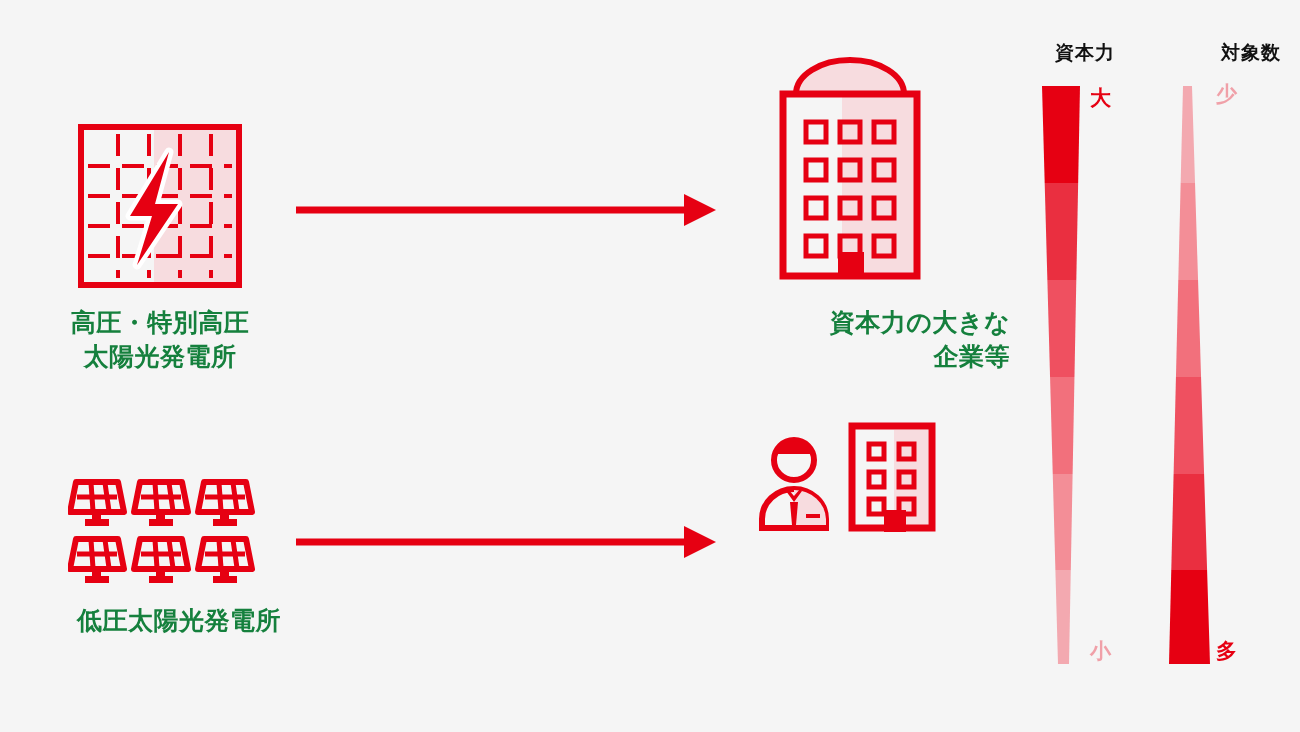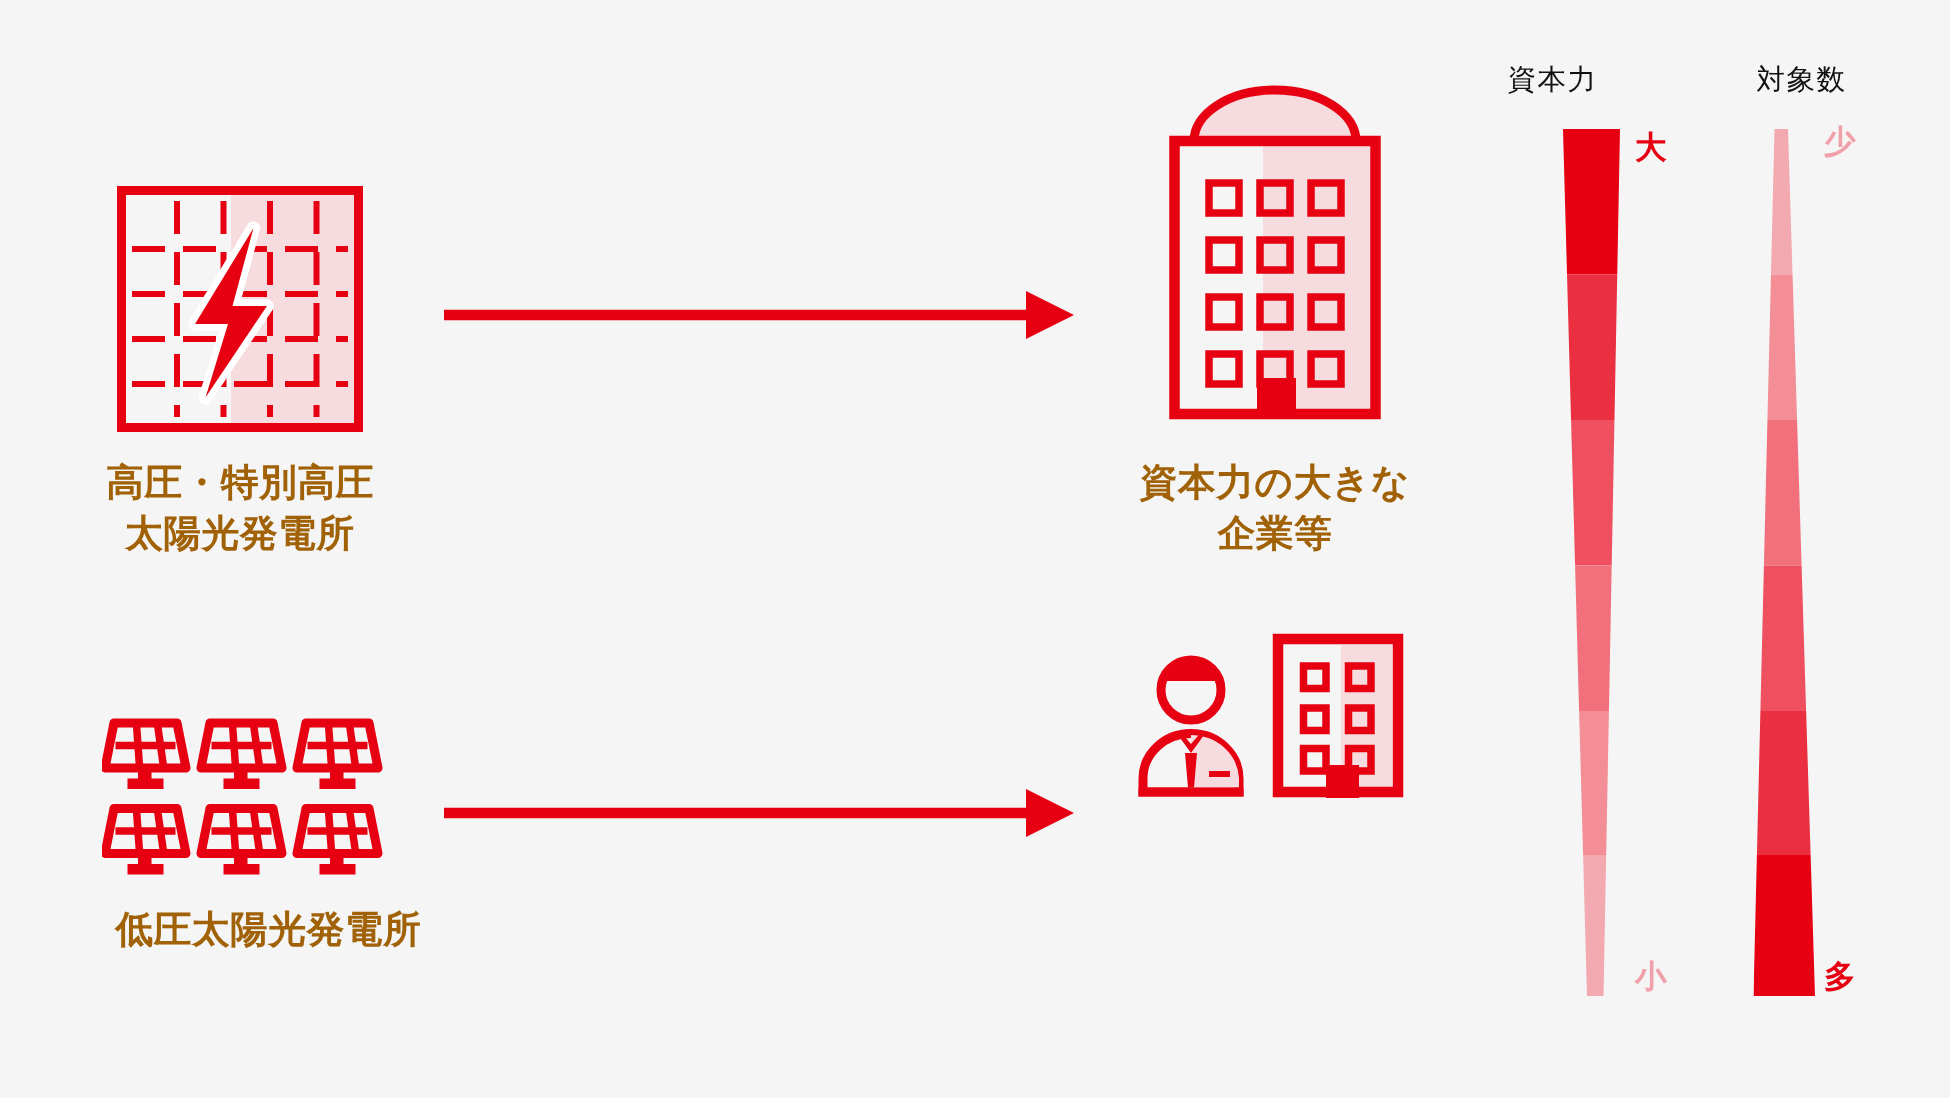--- a/index.html
+++ b/index.html
@@ -17,36 +17,36 @@
   .stage {
     position: relative;
     width: 1300px;
     height: 732px;
   }
 
   
   .caption {
     position: absolute;
     text-align: center;
-    color: #a16207;
+    color: #15803d;
     font-weight: bold;
     font-size: 25px;
     line-height: 1.35;
     letter-spacing: 0.5px;
     white-space: pre-line;
   }
 
   
   .bar-title {
     position: absolute;
     color: #111111;
-    font-weight: normal;
+    font-weight: bold;
     font-size: 19px;
     letter-spacing: 1px;
-    text-align: left;
+    text-align: right;
     white-space: nowrap;
   }
 
   
   .bar-label {
     position: absolute;
     font-weight: bold;
     font-size: 21px;
     white-space: nowrap;
   }
@@ -125,21 +125,21 @@
         <rect x="104" y="142" width="20" height="20"></rect>
         <rect x="36" y="180" width="20" height="20"></rect>
         <rect x="70" y="180" width="20" height="20"></rect>
         <rect x="104" y="180" width="20" height="20"></rect>
       </g>
 
       <rect x="68" y="196" width="26" height="27" fill="#e60012"></rect>
     </svg>
   </div>
 
-  <div class="caption" style="left:690px; top:306px; width:320px;">資本力の大きな
+  <div class="caption" style="left:690px; top:306px; width:320px;text-align:right;">資本力の大きな
 企業等</div>
 
   <div class="icon" style="left:68px; top:478px;">
     <svg width="190" height="110" viewBox="0 0 190 110">
       <defs>
         <g id="panel">
 
           <path d="M8 4 L50 4 L56 34 L2 34 Z" fill="none" stroke="#e60012" stroke-width="6" stroke-linejoin="round"></path>
 
           <line x1="9" y1="19" x2="49" y2="19" stroke="#e60012" stroke-width="5"></line>

